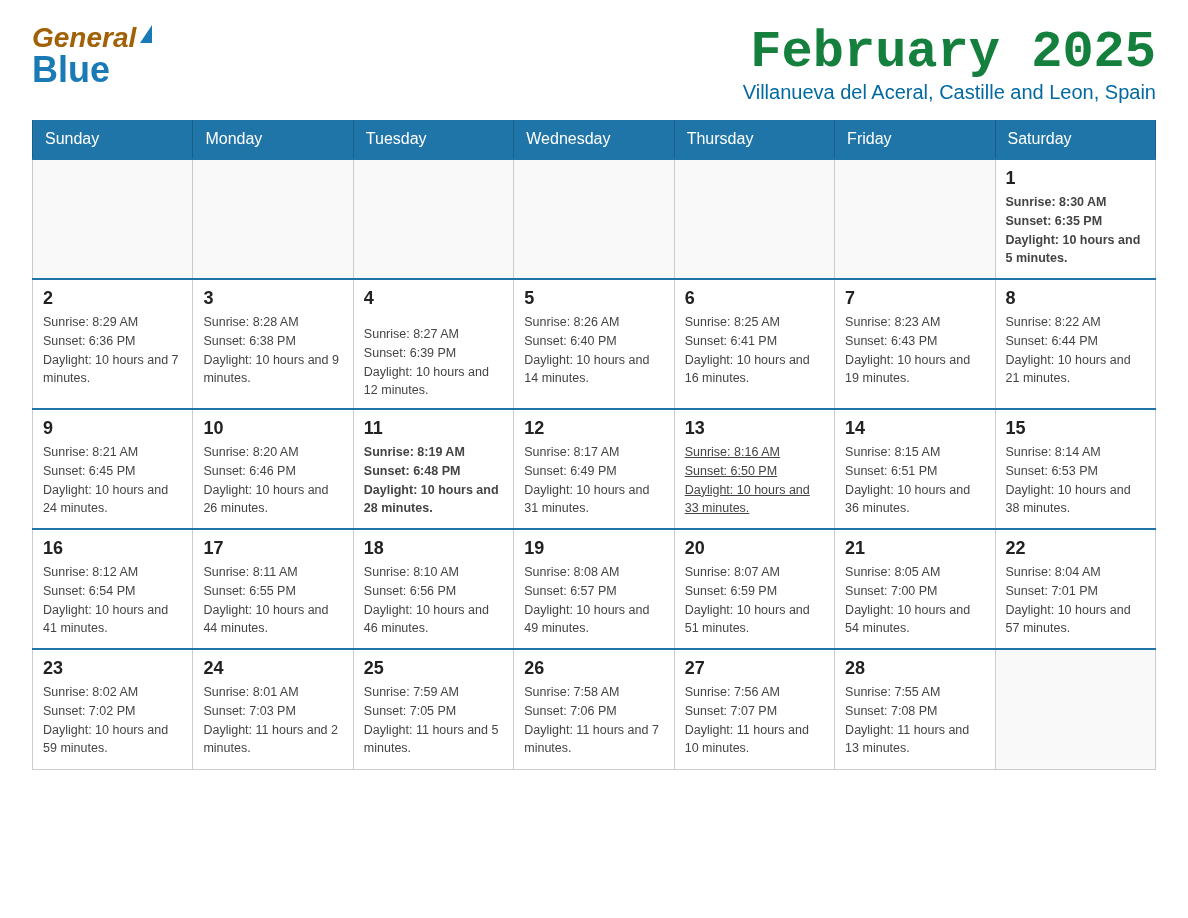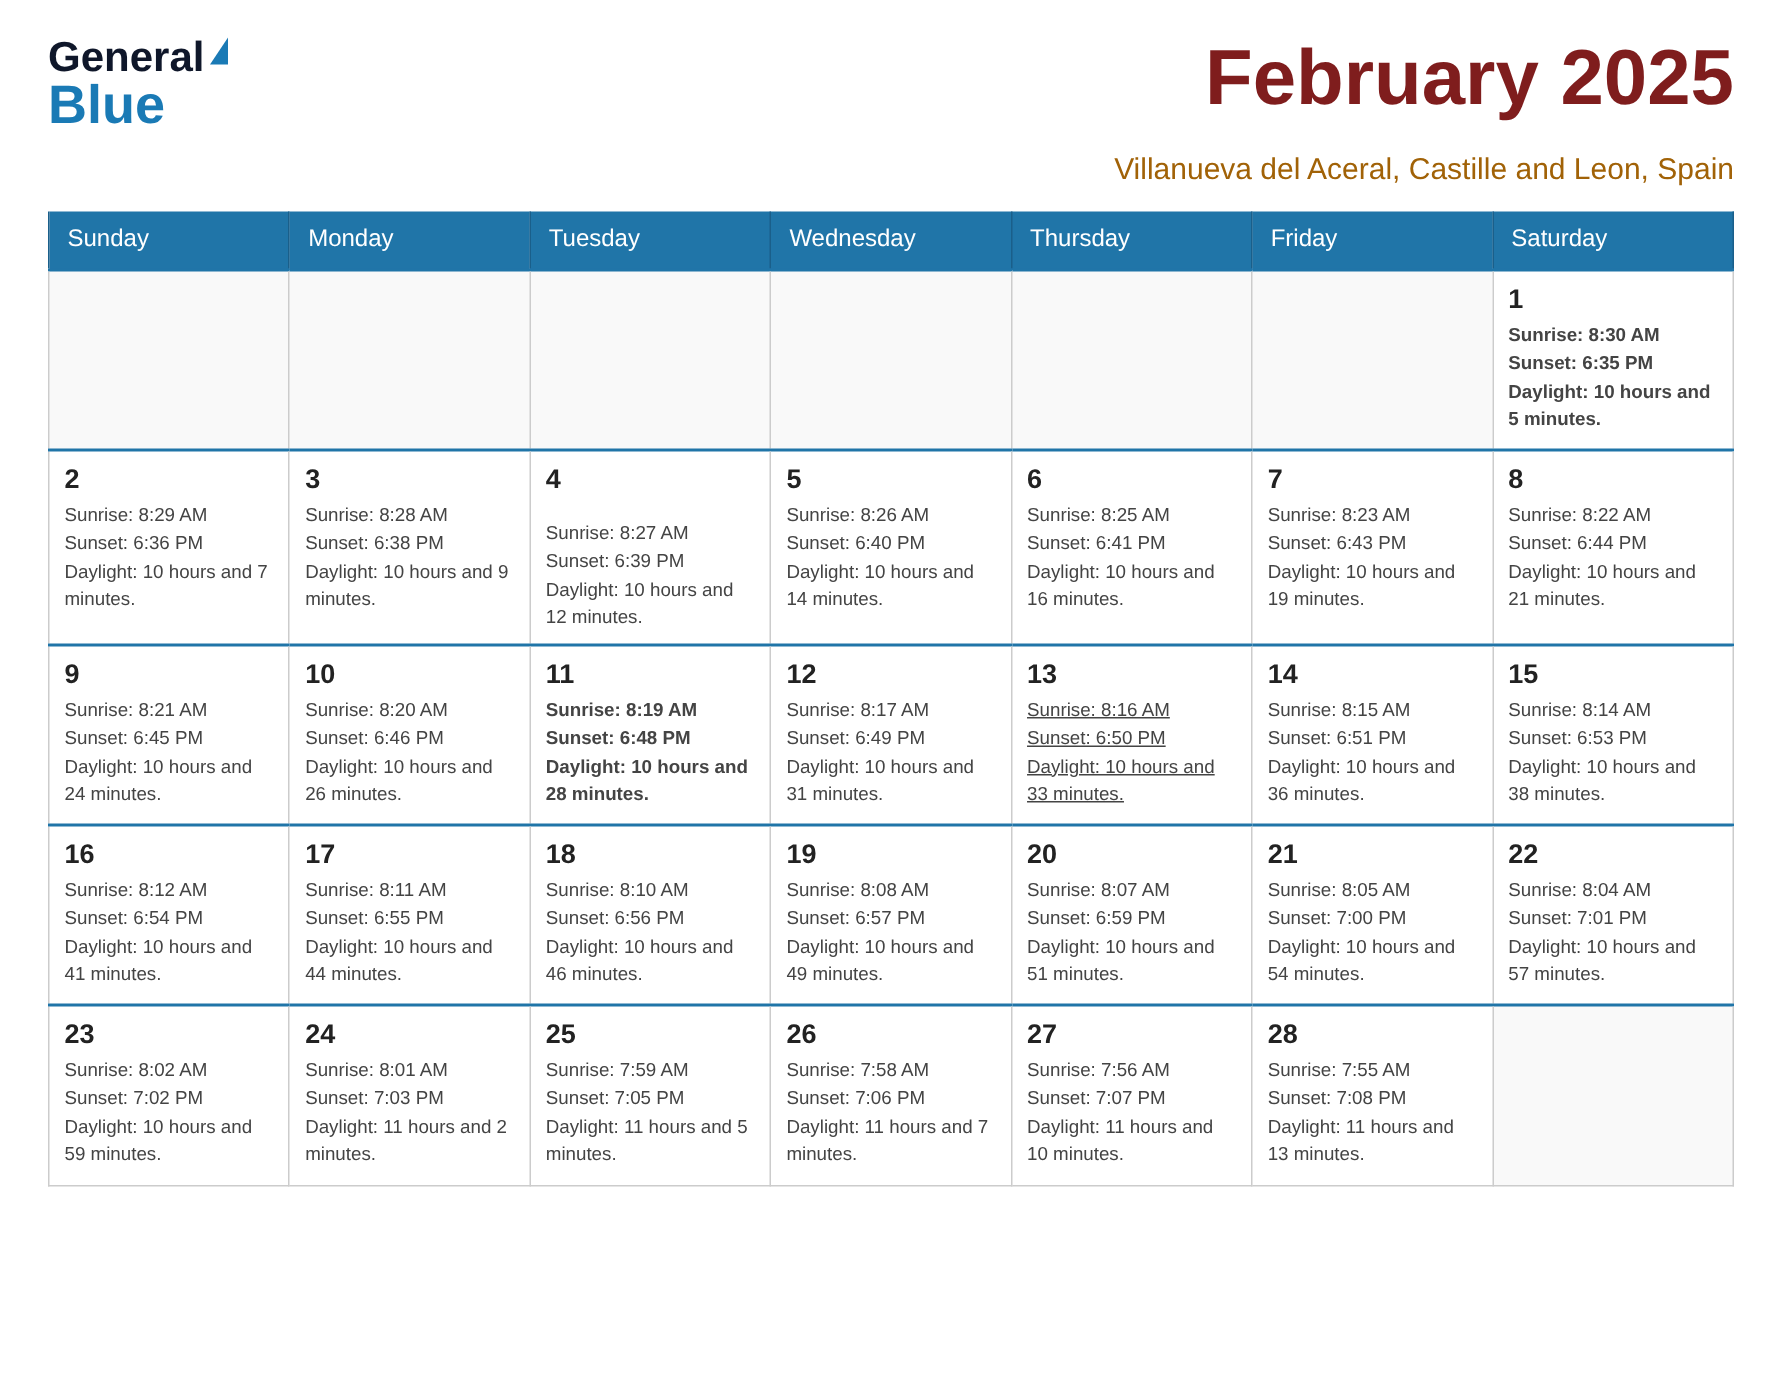--- a/index.html
+++ b/index.html
@@ -17,22 +17,23 @@
       margin-bottom: 8px;
     }
     .logo {
       display: flex;
       flex-direction: column;
       align-items: flex-start;
     }
     .logo-general {
       font-size: 28px;
       font-weight: bold;
-      color: #0f172a;
+      color: #a16207;
       line-height: 1;
+      font-style: italic;
     }
     .logo-blue {
       font-size: 36px;
       font-weight: bold;
       color: #1a7ab5;
       line-height: 1;
     }
     .logo-triangle {
       display: inline-block;
       width: 0;
@@ -43,27 +44,28 @@
       vertical-align: middle;
       position: relative;
       top: -4px;
     }
     .title-block {
       text-align: right;
     }
     .calendar-title {
       font-size: 52px;
       font-weight: bold;
-      color: #7f1d1d;
+      color: #15803d;
       line-height: 1.1;
+      font-family: Liberation Mono, monospace;
     }
     .subtitle {
       font-size: 20px;
-      color: #a16207;
-      margin-top: 21px;
+      color: #0369a1;
+      margin-top: 0;
     }
     .calendar {
       width: 100%;
       border-collapse: collapse;
       margin-top: 16px;
     }
     .calendar th {
       background-color: #2075a8;
       color: #fff;
       font-size: 16px;

